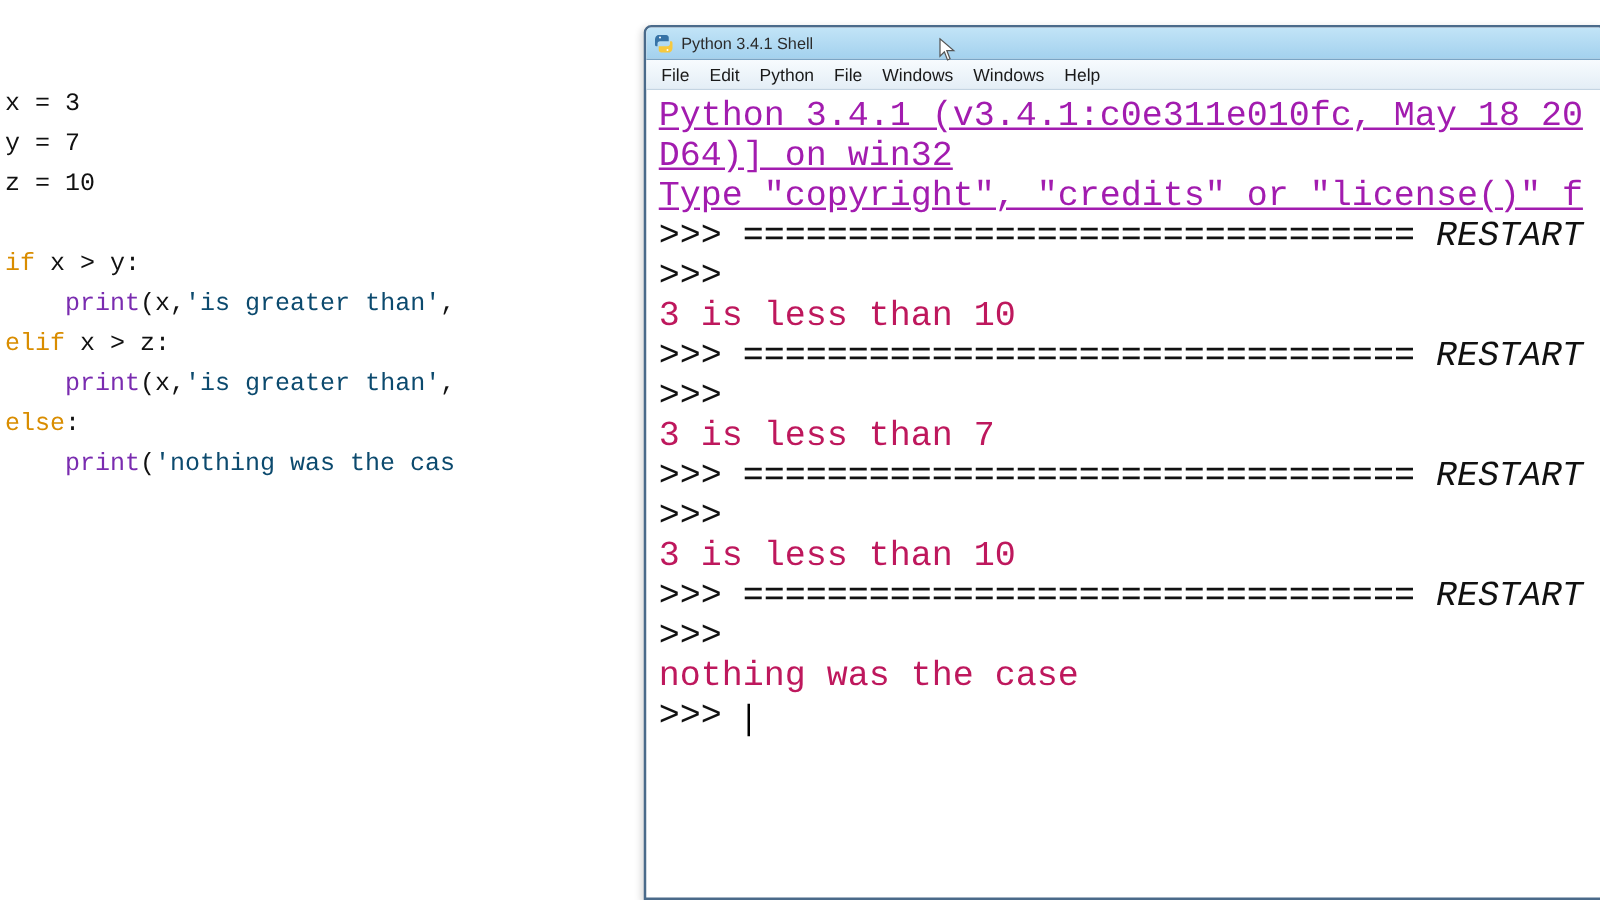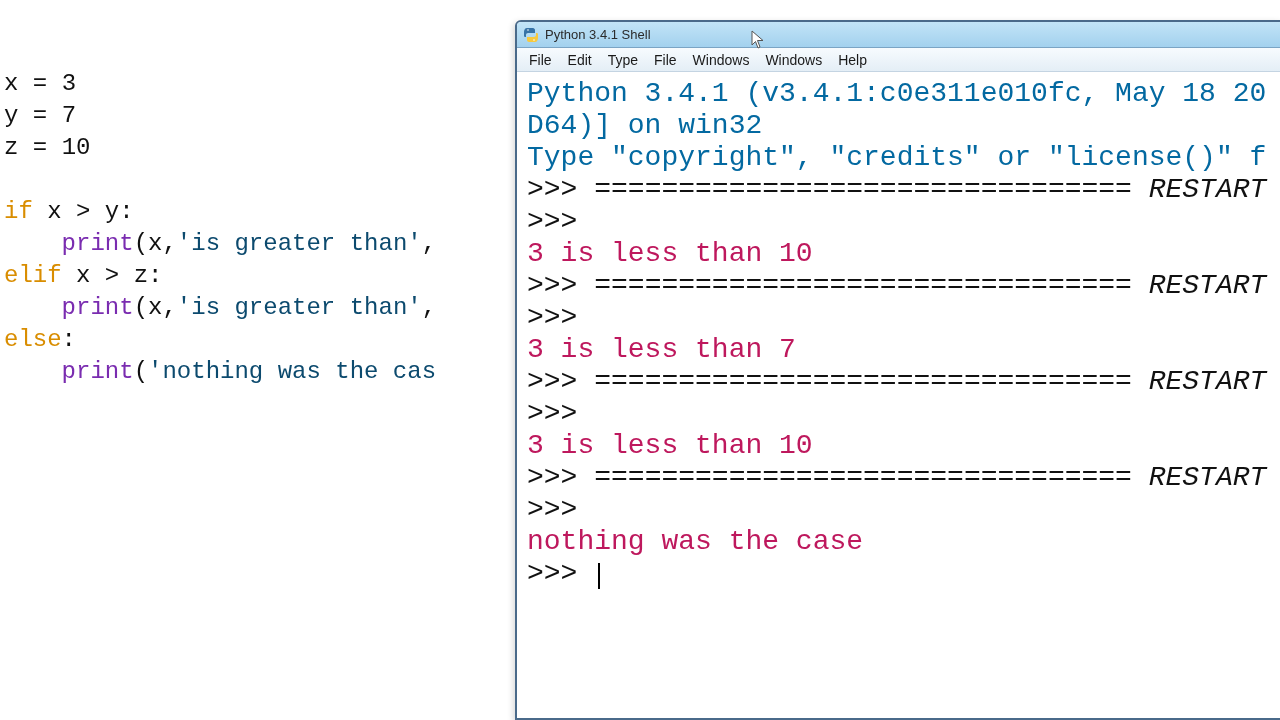--- a/index.html
+++ b/index.html
@@ -9,21 +9,21 @@
     overflow: hidden;
     font-family: "Courier New", monospace;
     background: #ffffff;
     position: relative;
   }
   .editor-pane {
     position: absolute;
     left: 0; top: 0;
     width: 520px; height: 704px;
     background: #ffffff;
-    font-size: 24px;
+    font-size: 20px;
     line-height: 32px;
     padding: 4px 0 0 4px;
     white-space: pre;
     overflow: hidden;
   }
   .tok-kw   { color: #d98d00; }      
   .tok-name { color: #111111; }
   .tok-op   { color: #111111; }
   .tok-num  { color: #111111; }
   .tok-func { color: #7a2cb0; }      
@@ -76,21 +76,21 @@
   .shell-body {
     position: absolute;
     left: 0; right: 0; top: 50px; bottom: 0;
     padding: 6px 10px;
     font-family: "Courier New", monospace;
     font-size: 28px;
     line-height: 32px;
     white-space: pre;
     overflow: hidden;
   }
-  .shell-banner { color: #0369a1; }
+  .shell-banner { color: #a21caf; text-decoration: underline; }
   .shell-prompt { color: #111111; }
   .shell-output { color: #be185d; }
   .shell-divider{ color: #111111; font-style: italic; }
   .cursor {
     display: inline-block;
     width: 2px; height: 26px;
     background: #000;
     vertical-align: text-bottom;
     margin-left: 4px;
   }
@@ -117,21 +117,21 @@
         <path d="M10 15H6c-1 0-2-1-2-2v-3h7c1.2 0 2-.8 2-2V6h1c1 0 1 1 1 2v3c0 2-1 4-3 4h-2z" fill="#f7c93e"></path>
         <circle cx="5" cy="3" r="0.8" fill="#fff"></circle>
         <circle cx="11" cy="13" r="0.8" fill="#fff"></circle>
       </svg>
     </span>
     <span>Python 3.4.1 Shell</span>
   </div>
   <div class="menubar" id="menubar">
       <div class="menu-item">File</div>
       <div class="menu-item">Edit</div>
-      <div class="menu-item">Type</div>
+      <div class="menu-item">Python</div>
       <div class="menu-item">File</div>
       <div class="menu-item">Windows</div>
       <div class="menu-item">Windows</div>
       <div class="menu-item">Help</div>
     </div>
   <div class="shell-body" id="shell-body"><div class="shell-banner">Python 3.4.1 (v3.4.1:c0e311e010fc, May 18 20</div><div class="shell-banner">D64)] on win32</div><div class="shell-banner">Type "copyright", "credits" or "license()" f</div><div><span class="shell-prompt">&gt;&gt;&gt; </span><span class="shell-divider">================================ RESTART</span></div><div><span class="shell-prompt">&gt;&gt;&gt; </span></div><div><span class="shell-output">3 is less than 10</span></div><div><span class="shell-prompt">&gt;&gt;&gt; </span><span class="shell-divider">================================ RESTART</span></div><div><span class="shell-prompt">&gt;&gt;&gt; </span></div><div><span class="shell-output">3 is less than 7</span></div><div><span class="shell-prompt">&gt;&gt;&gt; </span><span class="shell-divider">================================ RESTART</span></div><div><span class="shell-prompt">&gt;&gt;&gt; </span></div><div><span class="shell-output">3 is less than 10</span></div><div><span class="shell-prompt">&gt;&gt;&gt; </span><span class="shell-divider">================================ RESTART</span></div><div><span class="shell-prompt">&gt;&gt;&gt; </span></div><div><span class="shell-output">nothing was the case</span></div><div><span class="shell-prompt">&gt;&gt;&gt; </span><span class="cursor"></span></div></div>
 </div>
 
 <svg class="mouse-cursor" viewBox="0 0 14 20">
   <path d="M1 1 L1 15 L4.5 11.5 L7 18 L9 17 L6.5 10.5 L12 10.5 Z" fill="#ffffff" stroke="#555555" stroke-width="1"></path>

